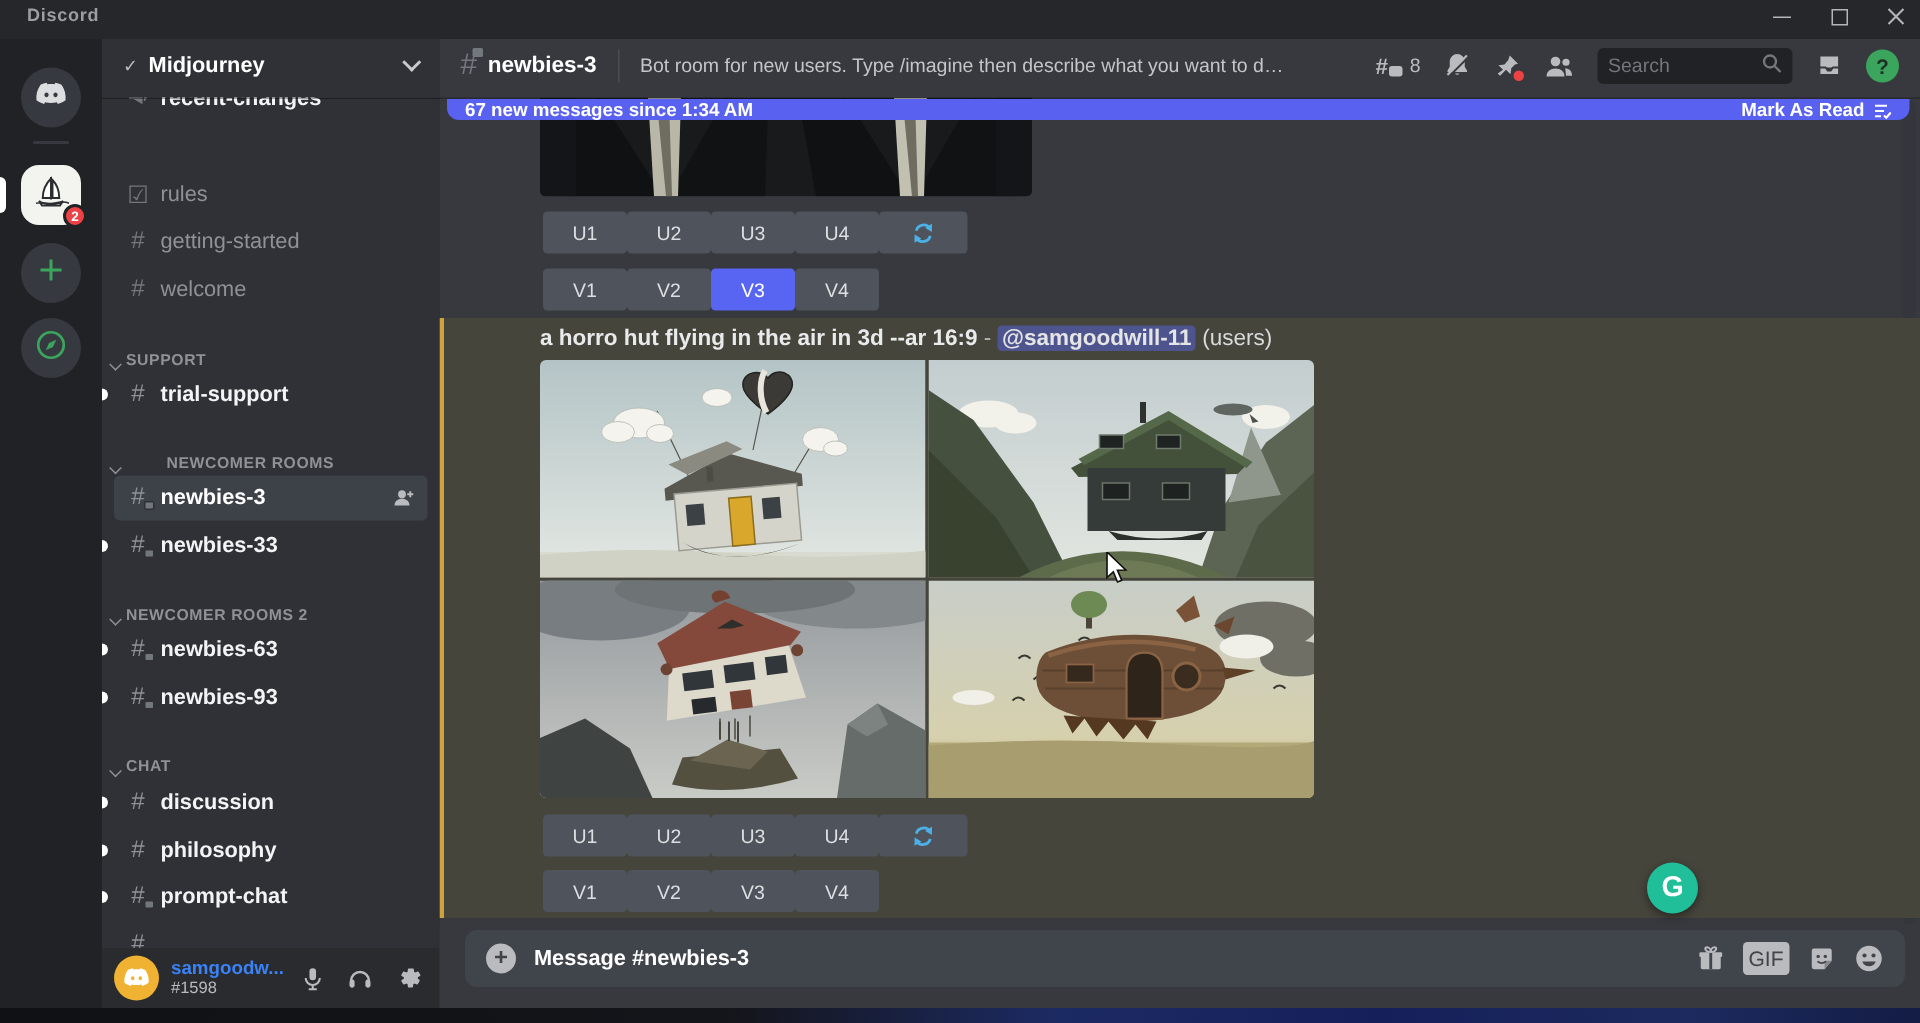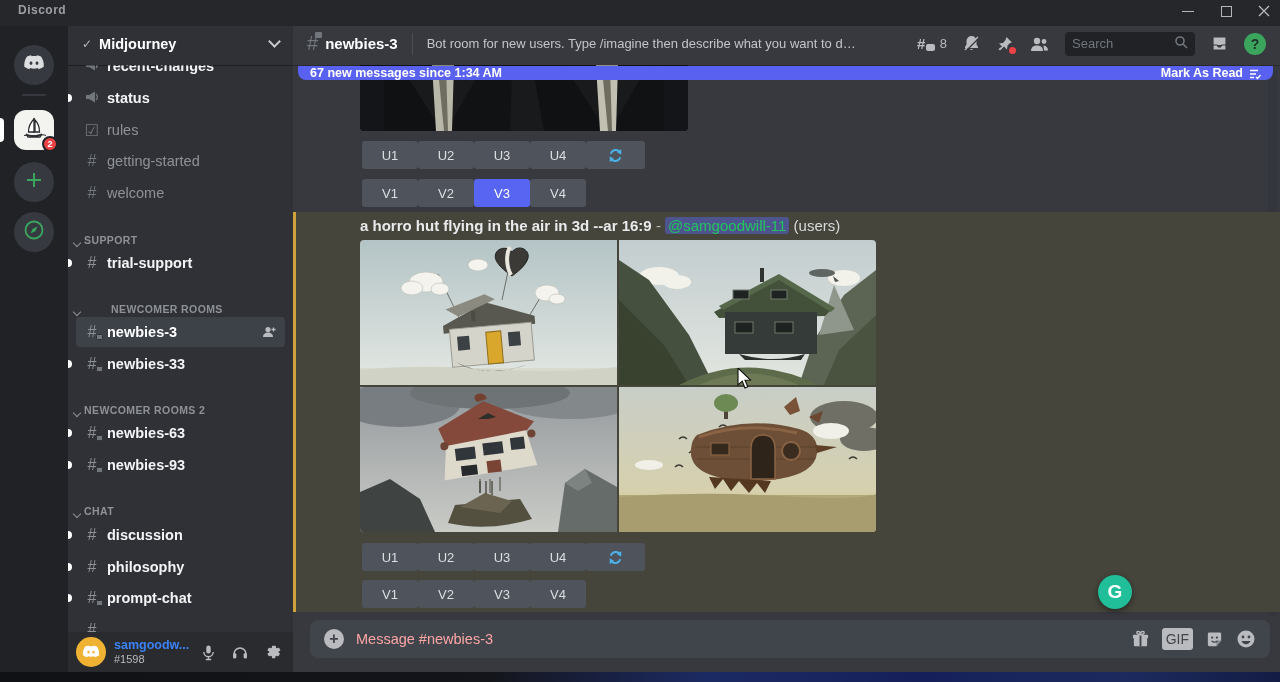--- a/index.html
+++ b/index.html
@@ -92,35 +92,35 @@
   .btnrow { position:absolute; display:flex; z-index:6; }
   .cbtn { width:56px; height:28px; border-radius:3px; background:#4f545c; color:#dcdee1; font-size:13px; font-weight:500;
       display:flex; align-items:center; justify-content:center; cursor:pointer; border:none; font-family:inherit; }
   .cbtn.wide { width:59px; }
   .cbtn.active { background:#5865f2; color:#fff; }
 
   .msg2 { position:absolute; top:147px; left:0; right:0; height:400px; background:#45453c; border-left:3px solid #cfa33c; z-index:4; }
   .promptline { position:absolute; top:5px; left:64px; font-size:15px; color:#e9eaeb; }
   .promptline .ptxt { font-weight:bold; }
   .promptline .sep { color:#b9bbbe; font-weight:normal; }
-  .mention { background:rgba(88,101,242,.45); color:#22c55e; border-radius:3px; padding:0 3px; font-weight:400; cursor:pointer; }
+  .mention { background:rgba(88,101,242,.45); color:#e5e5e5; border-radius:3px; padding:0 3px; font-weight:700; cursor:pointer; }
   .pmode { color:#d9dadc; }
   .imgrid { position:absolute; top:28px; left:64px; width:516px; height:292px; display:grid;
       grid-template-columns:257px 257px; grid-template-rows:145px 145px; gap:2px; border-radius:4px; overflow:hidden; cursor:pointer; }
   .imgrid svg { display:block; }
 
   .scrolltrack { position:absolute; top:2px; bottom:2px; right:3px; width:9px; background:#33363c; border-radius:5px; }
   .scrollthumb { position:absolute; left:1px; width:7px; top:305px; height:52px; background:#1e2023; border-radius:4px; }
 
   .inputrow { position:absolute; left:0; right:0; bottom:0; height:54px; background:#37393f; z-index:18; }
   .inputbox { position:absolute; top:2px; left:17px; right:10px; height:38px; background:#40444b; border-radius:8px;
       display:flex; align-items:center; padding:0 14px; gap:12px; }
   .plus-circ { width:20px; height:20px; border-radius:50%; background:#b9bbbe; color:#40444b; font-size:16px; font-weight:bold;
       display:flex; align-items:center; justify-content:center; line-height:0; cursor:pointer; flex:none; }
-  .placeholder { color:#fca5a5; font-size:14.5px; flex:1; cursor:text; }
+  .placeholder { color:#ffffff; font-size:14.5px; flex:1; cursor:text;font-weight:bold; }
   .in-ic { display:flex; align-items:center; justify-content:center; cursor:pointer; }
   .gif-badge { background:#b9bbbe; color:#40444b; font-size:14px; font-weight:normal; border-radius:3px; padding:3px 4px; }
 
   .grammarly { position:absolute; left:1098px; top:553px; width:34px; height:34px; border-radius:50%; background:#20bf9a;
       box-shadow:0 2px 6px rgba(0,0,0,.45); color:#fff; font-weight:bold; font-size:19px;
       display:flex; align-items:center; justify-content:center; z-index:40; cursor:pointer; }
   .cursor { position:absolute; left:737px; top:346px; z-index:55; pointer-events:none; }
 </style>
 </head>
 <body>
@@ -191,28 +191,20 @@
         <span class="chev"></span>
       </div>
 
       <div class="sb-list">
         <div class="chrow unread" style="top:-14px;">
           <span><svg width="16" height="16" viewBox="0 0 16 16">
                 <path fill="#72767d" d="M2 6 h3 l6-3.5 v11 L5 10 H2 Z M12 5 a4 4 0 0 1 0 6"></path>
                 <path d="M12 5 a4 4 0 0 1 0 6" fill="none" stroke="#72767d" stroke-width="1.3"></path>
               </svg></span>
           <span>recent-changes</span>
-        </div>
-        <div class="chrow unread" style="top:18px;">
-          <span class="dot"></span>
-          <span><svg width="16" height="16" viewBox="0 0 16 16">
-                <path fill="#72767d" d="M2 6 h3 l6-3.5 v11 L5 10 H2 Z"></path>
-                <path d="M12 5 a4 4 0 0 1 0 6" fill="none" stroke="#72767d" stroke-width="1.3"></path>
-              </svg></span>
-          <span>status</span>
         </div>
         <div class="chrow" style="top:50px;">
           <span class="ch-hash">☑</span>
           <span>rules</span>
         </div>
         <div class="chrow" style="top:81px;">
           <span class="ch-hash">#</span>
           <span>getting-started</span>
         </div>
         <div class="chrow" style="top:113px;">

